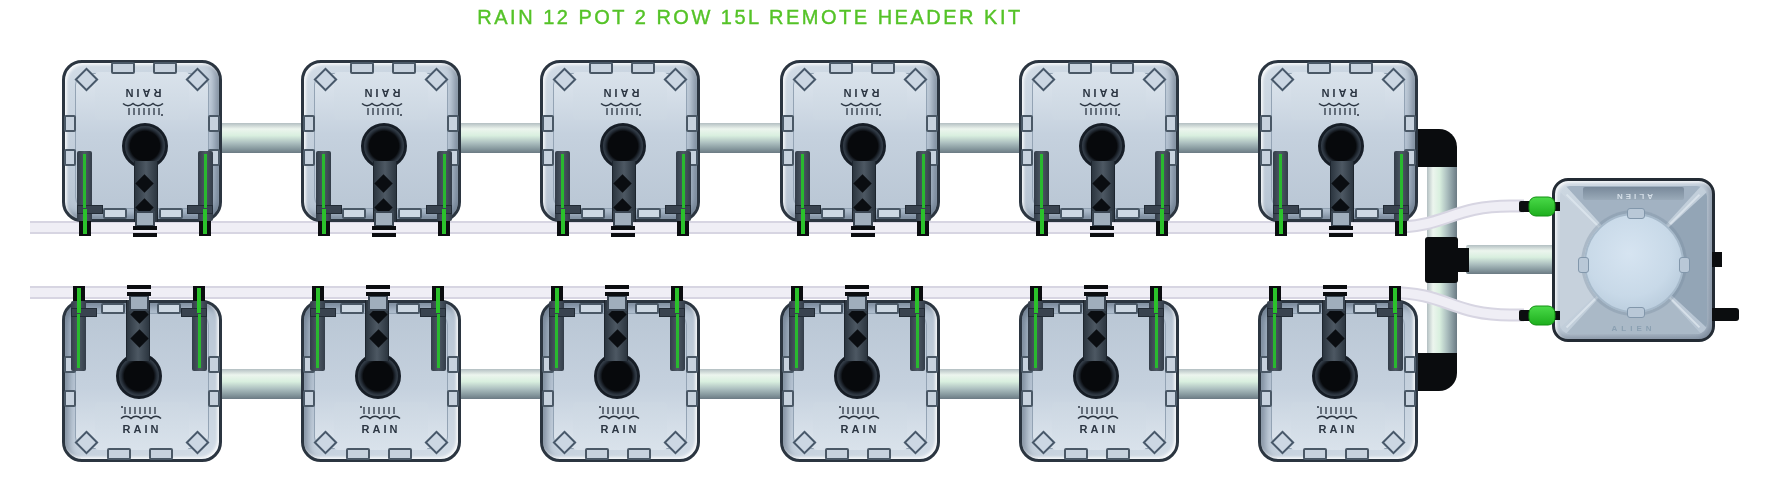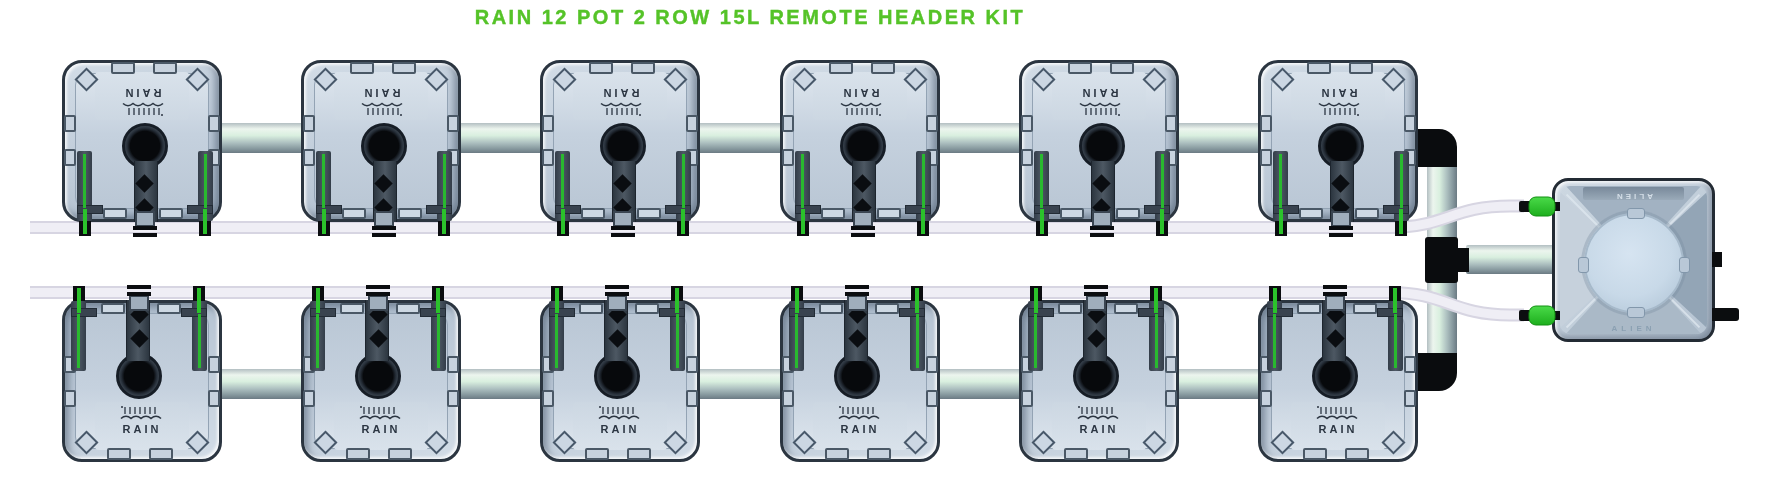--- a/index.html
+++ b/index.html
@@ -3,21 +3,21 @@
 <meta charset="utf-8">
 <style>
   html,body{margin:0;padding:0;background:#ffffff;}
   #stage{
     position:relative;width:1777px;height:500px;background:#ffffff;overflow:hidden;
     font-family:"Liberation Sans",sans-serif;
   }
   
   #kit-title{
     position:absolute;left:0;top:6px;width:1500px;text-align:center;
-    font-size:20px;font-weight:700;letter-spacing:2.5px;color:#55c328;
+    font-size:20px;font-weight:400;letter-spacing:2.5px;color:#55c328;
     -webkit-text-stroke:.4px #55c328;white-space:nowrap;z-index:20;
   }
   
   .pipe-h{position:absolute;height:30px;z-index:2;border-radius:2px;
     background:linear-gradient(180deg,#b3bfc2 0%,#ecf5ee 20%,#d9efdf 42%,#adc0c0 66%,#84969c 87%,#6b7a83 100%);}
   .pipe-v{position:absolute;width:30px;z-index:2;border-radius:2px;
     background:linear-gradient(90deg,#b3bfc2 0%,#ecf5ee 20%,#d9efdf 42%,#adc0c0 66%,#84969c 87%,#6b7a83 100%);}
   
   .fitting{position:absolute;background:#0a0c0e;z-index:3;}
   #elbow-top{left:1410px;top:129px;width:47px;height:38px;border-radius:0 18px 0 0;}

